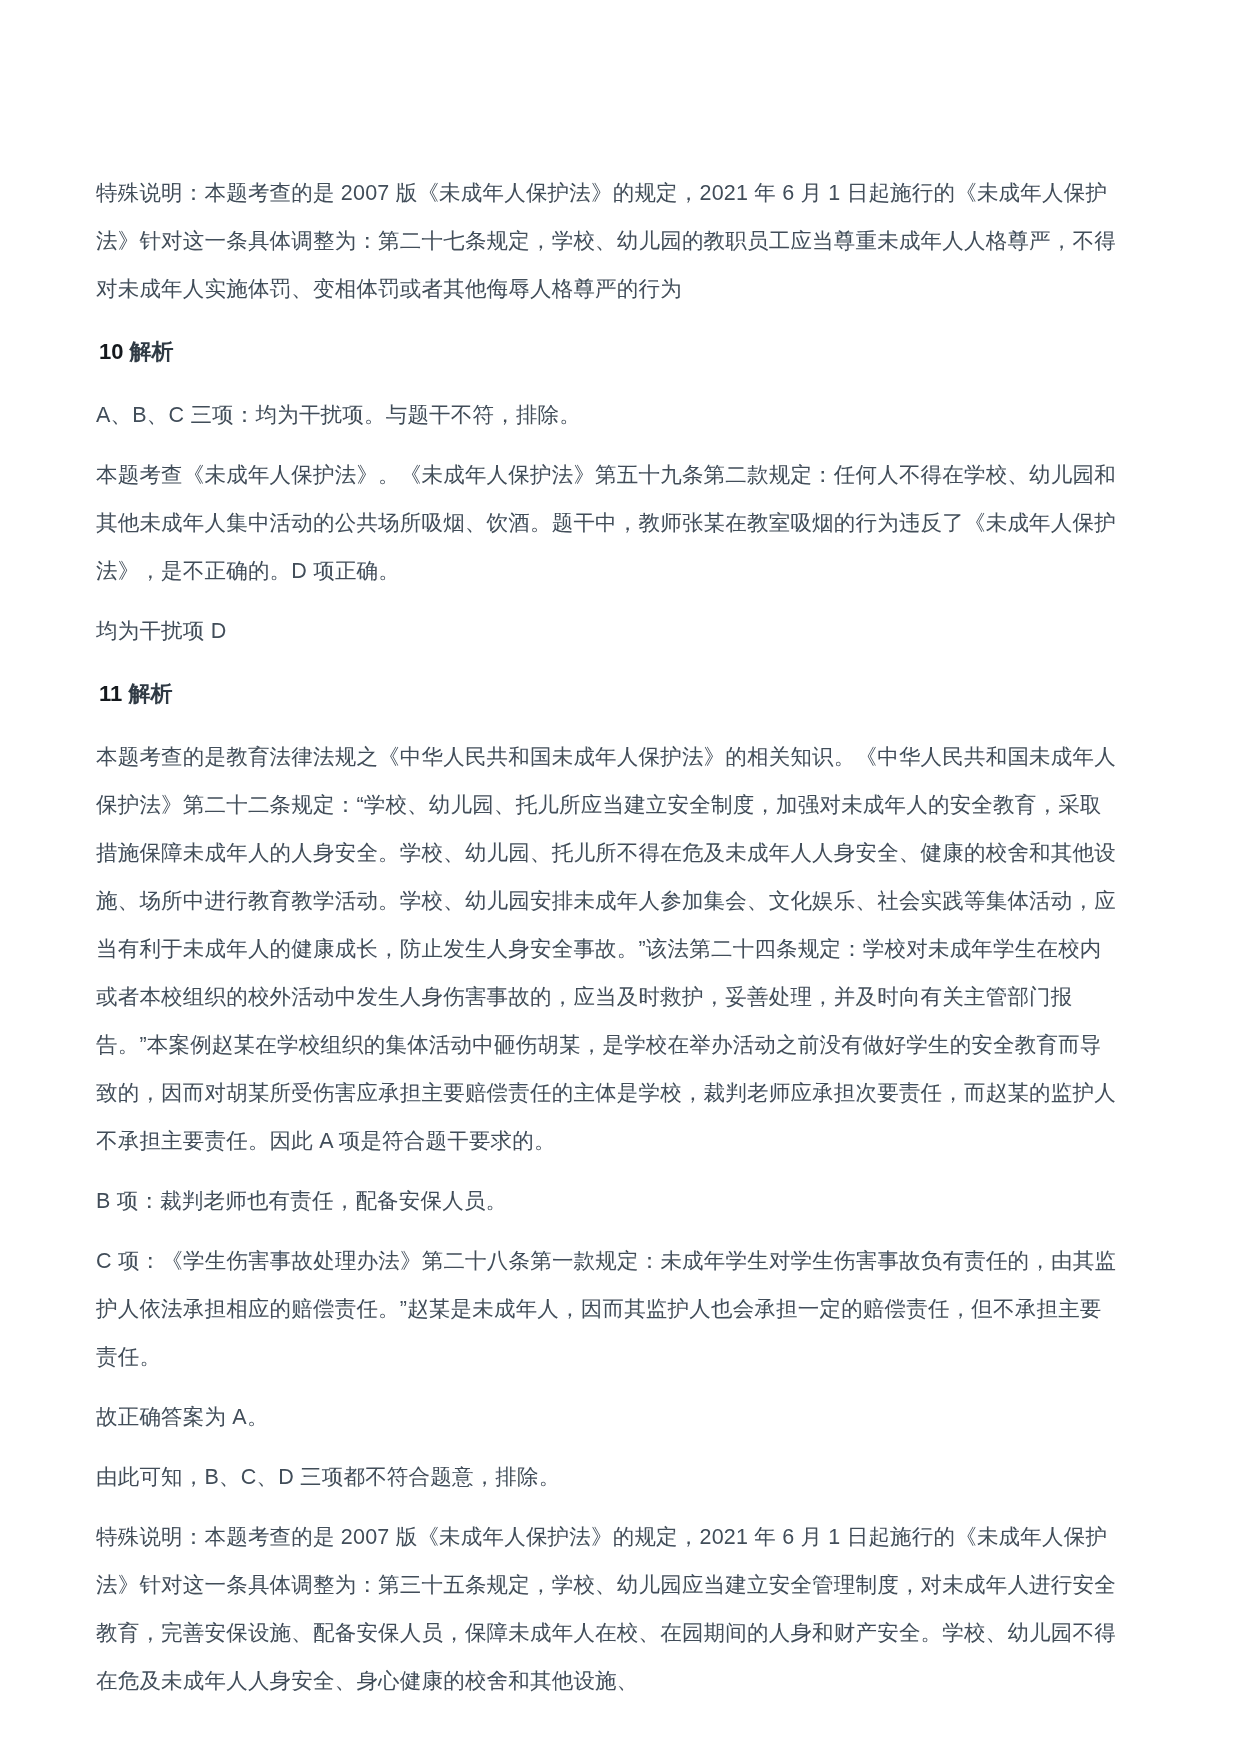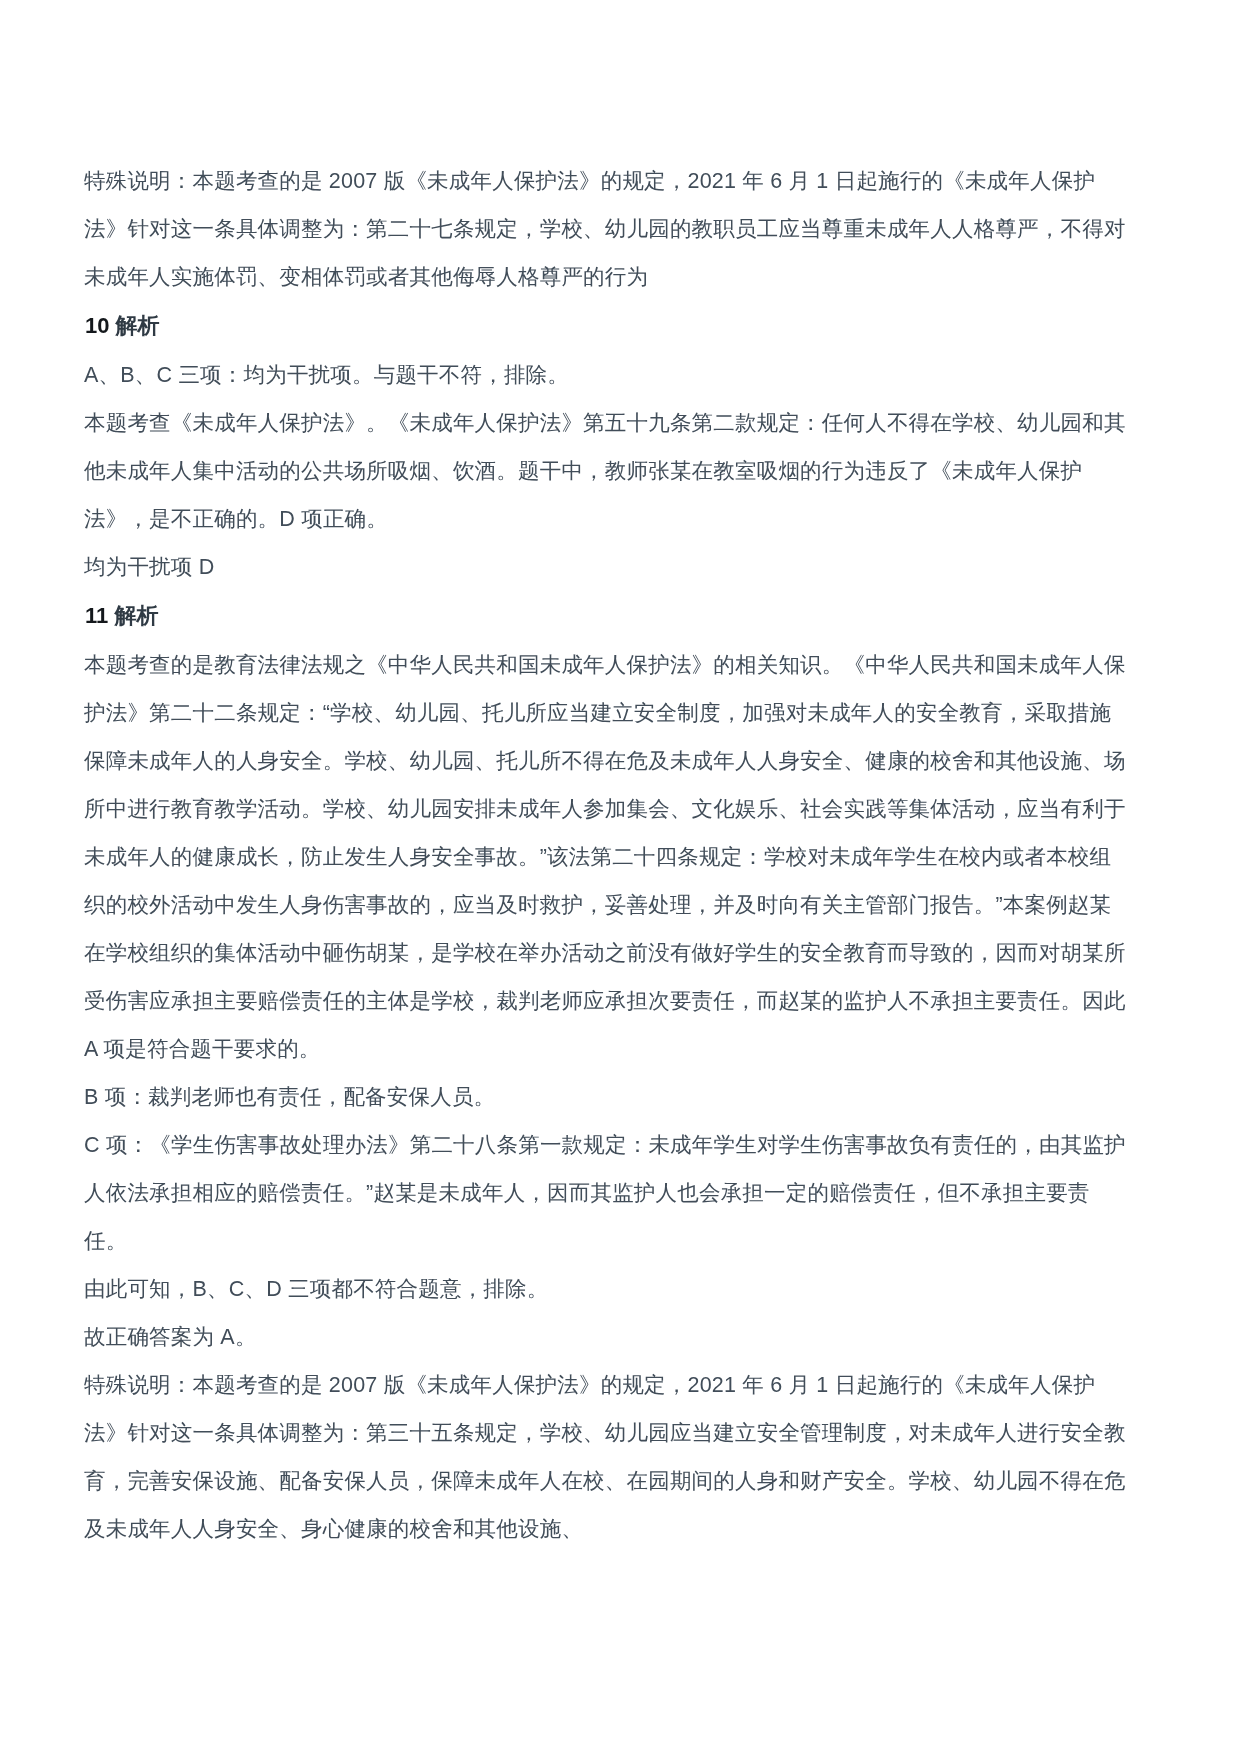--- a/index.html
+++ b/index.html
@@ -17,29 +17,29 @@
     box-sizing: border-box;
     width: 1240px;
     height: 1754px;
     padding: 157px 108px 0 84px;
     background: #ffffff;
   }
   .doc-body {
     width: 1048px;
   }
   .para {
-    margin: 0;
+    margin: 12px;
     font-size: 21.5px;
     line-height: 48px;
     color: #414d59;
     text-align: left;
     letter-spacing: 0.2px;
   }
   .heading {
-    margin: 1px;
+    margin: 15px;
     font-size: 22px;
     line-height: 48px;
     font-weight: 700;
     color: #303b46;
   }
   .h-num {
     color: #14181c;
     font-weight: 700;
   }
   .h-label {
@@ -54,17 +54,17 @@
   <div class="doc-body" id="doc-body">
       <p class="para">特殊说明：本题考查的是 2007 版《未成年人保护法》的规定，2021 年 6 月 1 日起施行的《未成年人保护法》针对这一条具体调整为：第二十七条规定，学校、幼儿园的教职员工应当尊重未成年人人格尊严，不得对未成年人实施体罚、变相体罚或者其他侮辱人格尊严的行为</p>
       <h2 class="heading"><span class="h-num">10</span> <span class="h-label">解析</span></h2>
       <p class="para">A、B、C 三项：均为干扰项。与题干不符，排除。</p>
       <p class="para">本题考查《未成年人保护法》。《未成年人保护法》第五十九条第二款规定：任何人不得在学校、幼儿园和其他未成年人集中活动的公共场所吸烟、饮酒。题干中，教师张某在教室吸烟的行为违反了《未成年人保护法》，是不正确的。D 项正确。</p>
       <p class="para">均为干扰项 D</p>
       <h2 class="heading"><span class="h-num">11</span> <span class="h-label">解析</span></h2>
       <p class="para">本题考查的是教育法律法规之《中华人民共和国未成年人保护法》的相关知识。《中华人民共和国未成年人保护法》第二十二条规定：“学校、幼儿园、托儿所应当建立安全制度，加强对未成年人的安全教育，采取措施保障未成年人的人身安全。学校、幼儿园、托儿所不得在危及未成年人人身安全、健康的校舍和其他设施、场所中进行教育教学活动。学校、幼儿园安排未成年人参加集会、文化娱乐、社会实践等集体活动，应当有利于未成年人的健康成长，防止发生人身安全事故。”该法第二十四条规定：学校对未成年学生在校内或者本校组织的校外活动中发生人身伤害事故的，应当及时救护，妥善处理，并及时向有关主管部门报告。”本案例赵某在学校组织的集体活动中砸伤胡某，是学校在举办活动之前没有做好学生的安全教育而导致的，因而对胡某所受伤害应承担主要赔偿责任的主体是学校，裁判老师应承担次要责任，而赵某的监护人不承担主要责任。因此 A 项是符合题干要求的。</p>
       <p class="para">B 项：裁判老师也有责任，配备安保人员。</p>
       <p class="para">C 项：《学生伤害事故处理办法》第二十八条第一款规定：未成年学生对学生伤害事故负有责任的，由其监护人依法承担相应的赔偿责任。”赵某是未成年人，因而其监护人也会承担一定的赔偿责任，但不承担主要责任。</p>
+      <p class="para">故正确答案为 A。</p>
       <p class="para">由此可知，B、C、D 三项都不符合题意，排除。</p>
-      <p class="para">故正确答案为 A。</p>
       <p class="para">特殊说明：本题考查的是 2007 版《未成年人保护法》的规定，2021 年 6 月 1 日起施行的《未成年人保护法》针对这一条具体调整为：第三十五条规定，学校、幼儿园应当建立安全管理制度，对未成年人进行安全教育，完善安保设施、配备安保人员，保障未成年人在校、在园期间的人身和财产安全。学校、幼儿园不得在危及未成年人人身安全、身心健康的校舍和其他设施、</p>
     </div>
 </div>
 
 </body></html>

